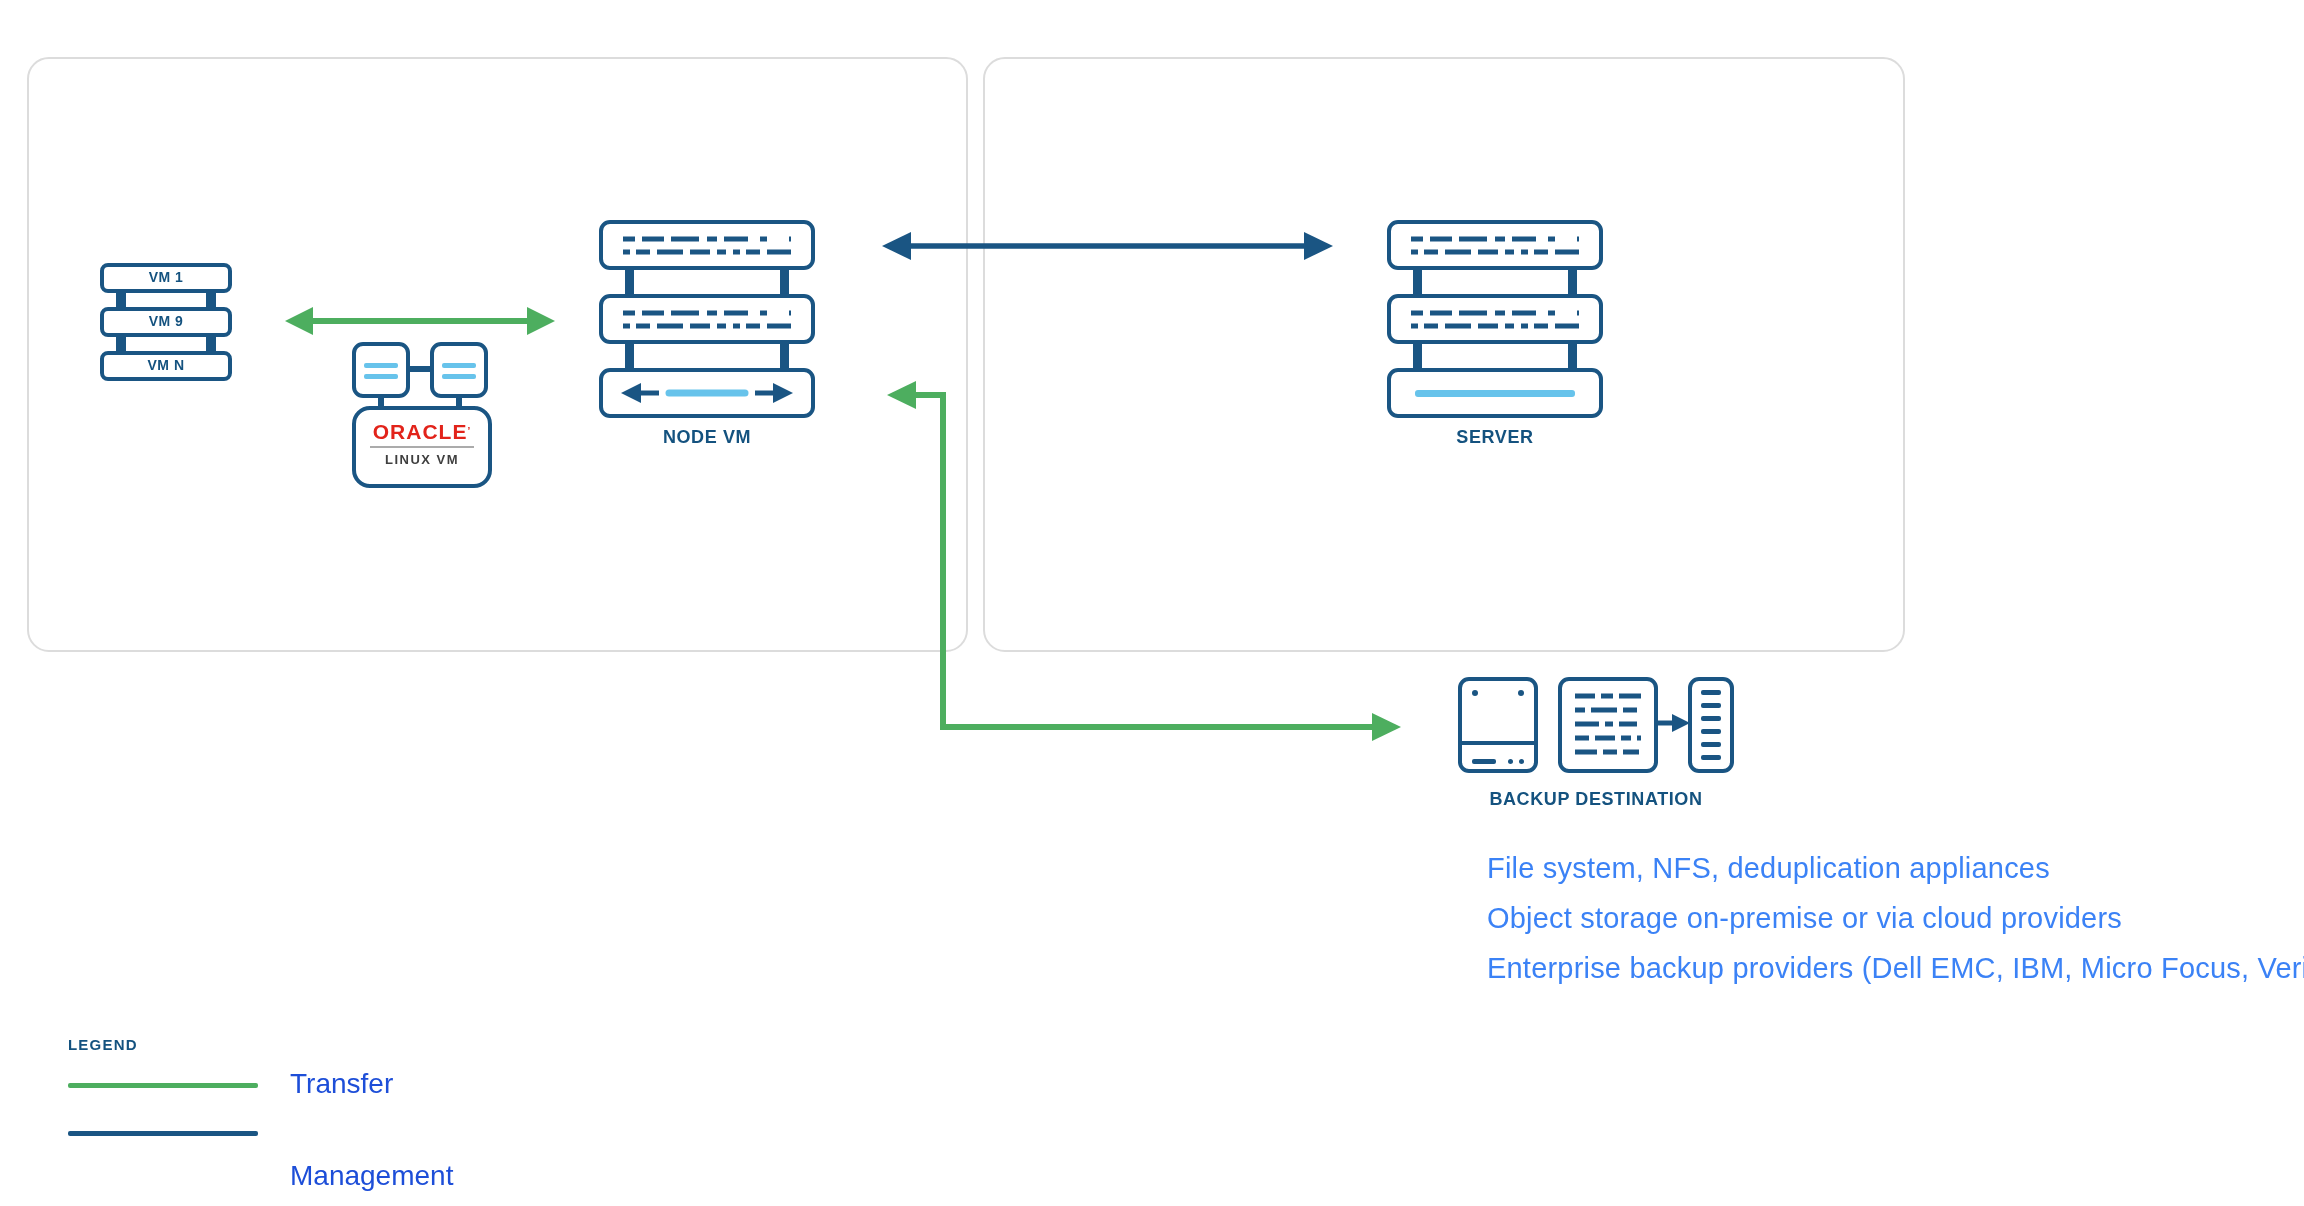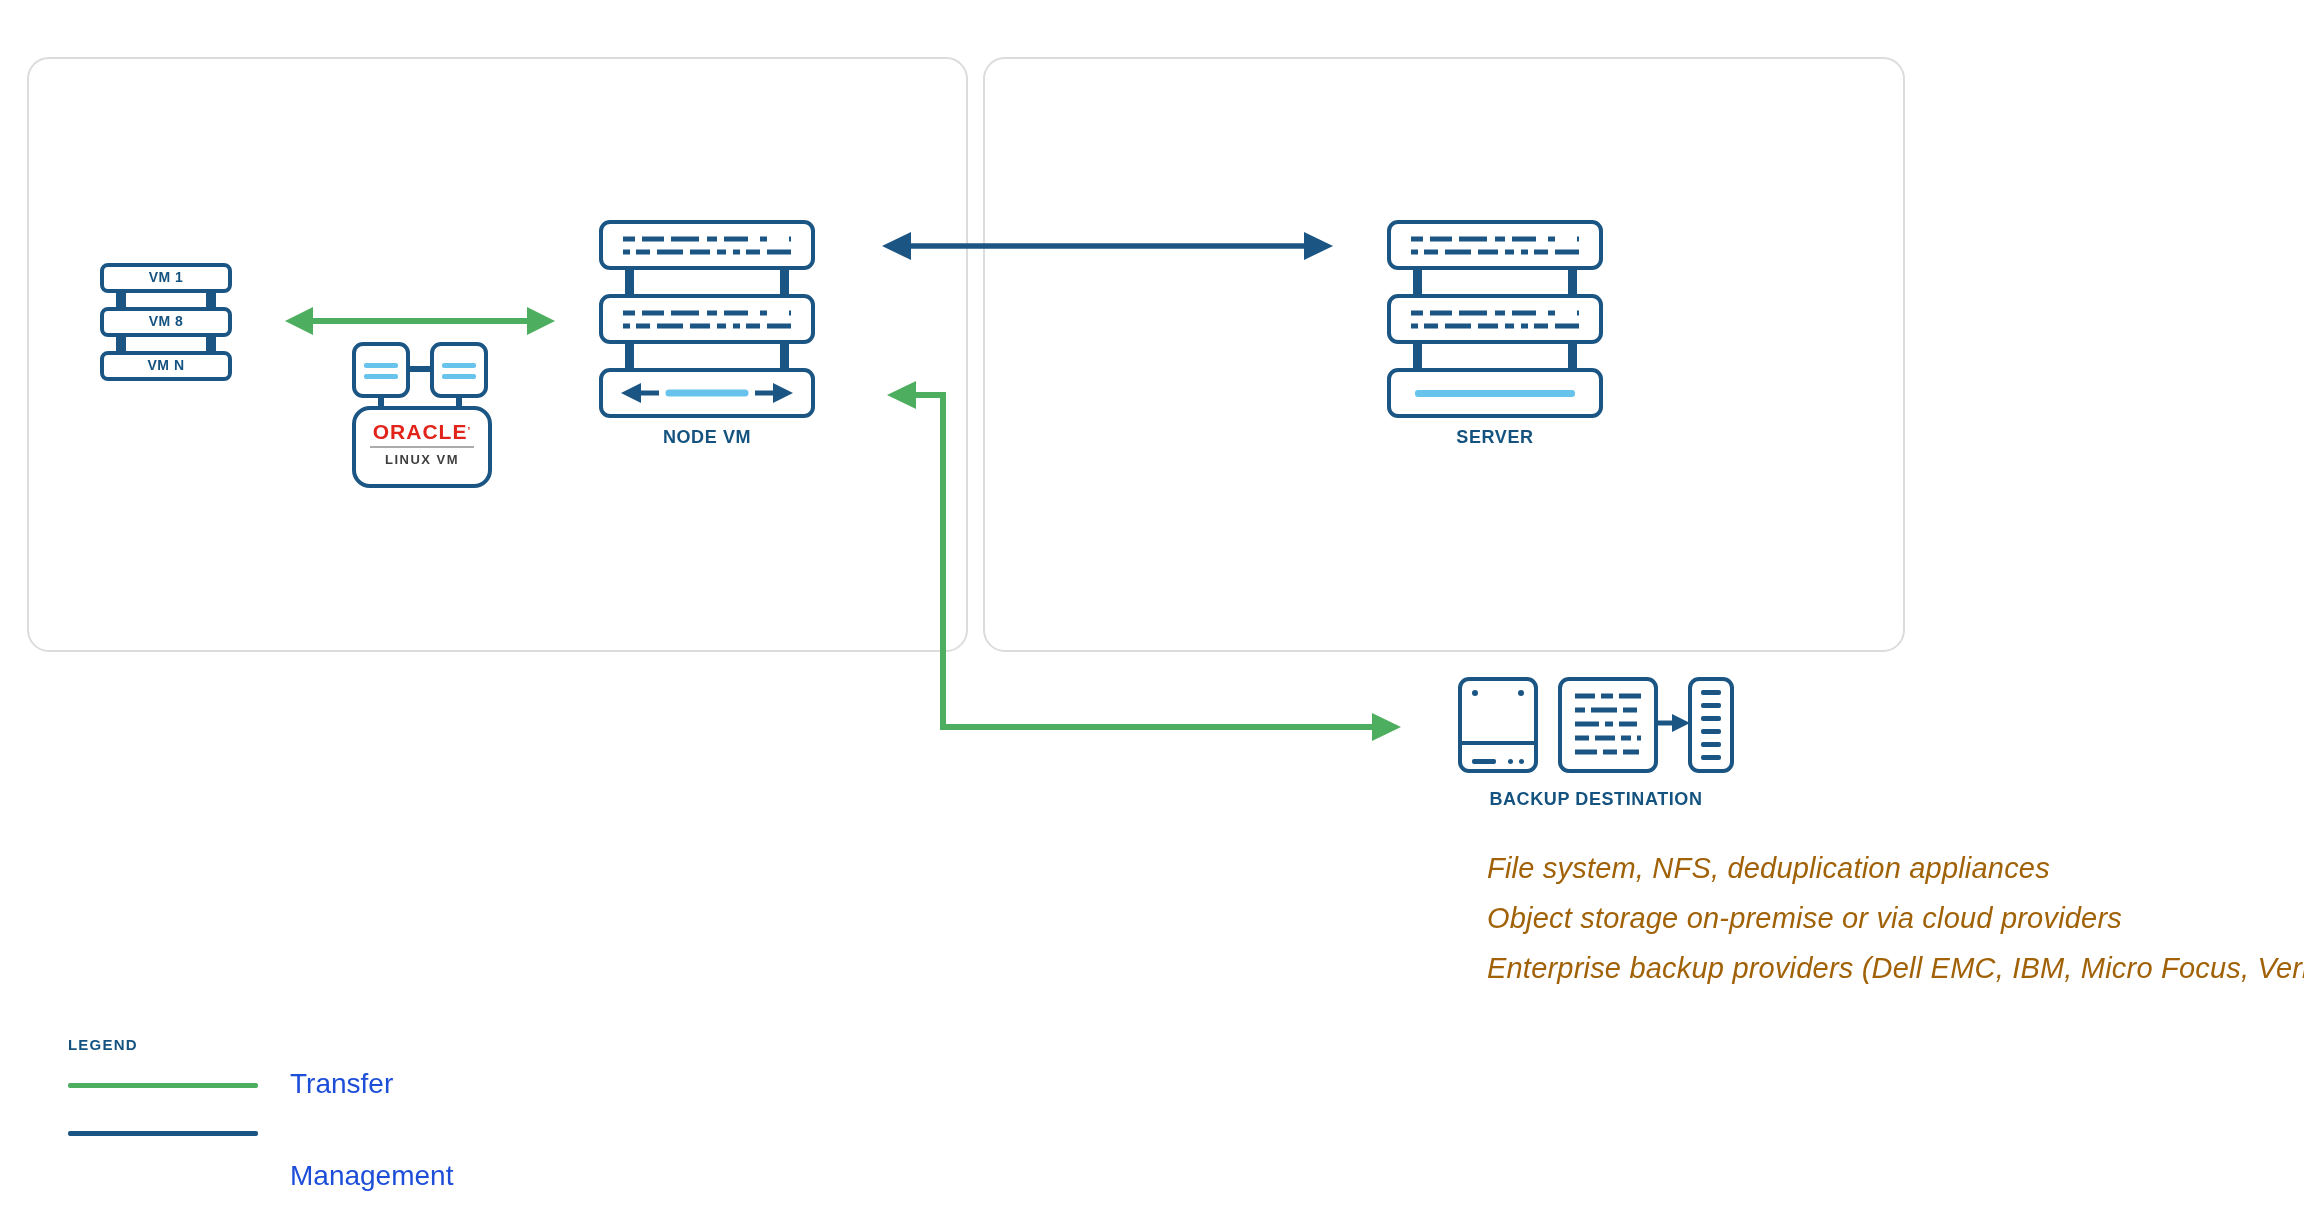--- a/index.html
+++ b/index.html
@@ -51,21 +51,21 @@
   #bk-disk-divider{position:absolute;left:0;right:0;top:60px;height:4px;background:#1A5583;}
   #bk-disk-dash{position:absolute;left:10px;top:78px;width:24px;height:5px;border-radius:2px;background:#1A5583;}
   #bk-files{left:100px;width:100px;display:flex;align-items:center;justify-content:center;}
   #bk-mini-arrow{position:absolute;left:198px;top:34px;width:36px;height:24px;}
   #bk-tape{left:230px;width:46px;padding-top:9px;}
   .tape-dash{width:20px;height:5px;background:#1A5583;border-radius:2px;margin:0 auto 8px auto;}
   #backup-label{position:absolute;top:112px;left:-30px;width:336px;text-align:center;color:#14527F;
                 font-weight:bold;font-size:18px;letter-spacing:0.6px;}
 
   
-  .desc{position:absolute;left:1487px;color:#a16207;font-size:29px;letter-spacing:0.2px;white-space:nowrap;font-style:italic;}
+  .desc{position:absolute;left:1487px;color:#3b82f6;font-size:29px;letter-spacing:0.2px;white-space:nowrap;}
 
   
   #legend-title{position:absolute;left:68px;top:1036px;color:#14527F;font-weight:bold;font-size:15px;letter-spacing:1.2px;}
   .legend-line{position:absolute;left:68px;width:190px;height:5px;border-radius:2px;}
   #legend-line-transfer{top:1083px;background:#4DAE5F;}
   #legend-line-management{top:1131px;background:#1A5583;}
   .legend-label{position:absolute;left:290px;color:#1d4ed8;font-size:28px;}
   #legend-label-transfer{top:1068px;}
   #legend-label-management{top:1160px;}
 </style>
@@ -76,21 +76,21 @@
 
   <div id="panel-left" class="panel"></div>
   <div id="panel-right" class="panel"></div>
 
   <div id="vm-stack">
     <div class="vm-tab" style="left:16px;top:26px;"></div>
     <div class="vm-tab" style="left:106px;top:26px;"></div>
     <div class="vm-tab" style="left:16px;top:70px;"></div>
     <div class="vm-tab" style="left:106px;top:70px;"></div>
     <div class="vm-box" style="top:0;">VM 1</div>
-    <div class="vm-box" style="top:44px;">VM 8</div>
+    <div class="vm-box" style="top:44px;">VM 9</div>
     <div class="vm-box" style="top:88px;">VM N</div>
   </div>
 
   <div id="oracle-vm">
     <div class="ora-conn" style="left:58px;top:24px;width:22px;height:6px;"></div>
     <div class="ora-conn" style="left:26px;top:50px;width:6px;height:18px;"></div>
     <div class="ora-conn" style="left:104px;top:50px;width:6px;height:18px;"></div>
     <div class="ora-sq" style="left:0;">
       <div class="ora-bar"></div>
       <div class="ora-bar"></div>

